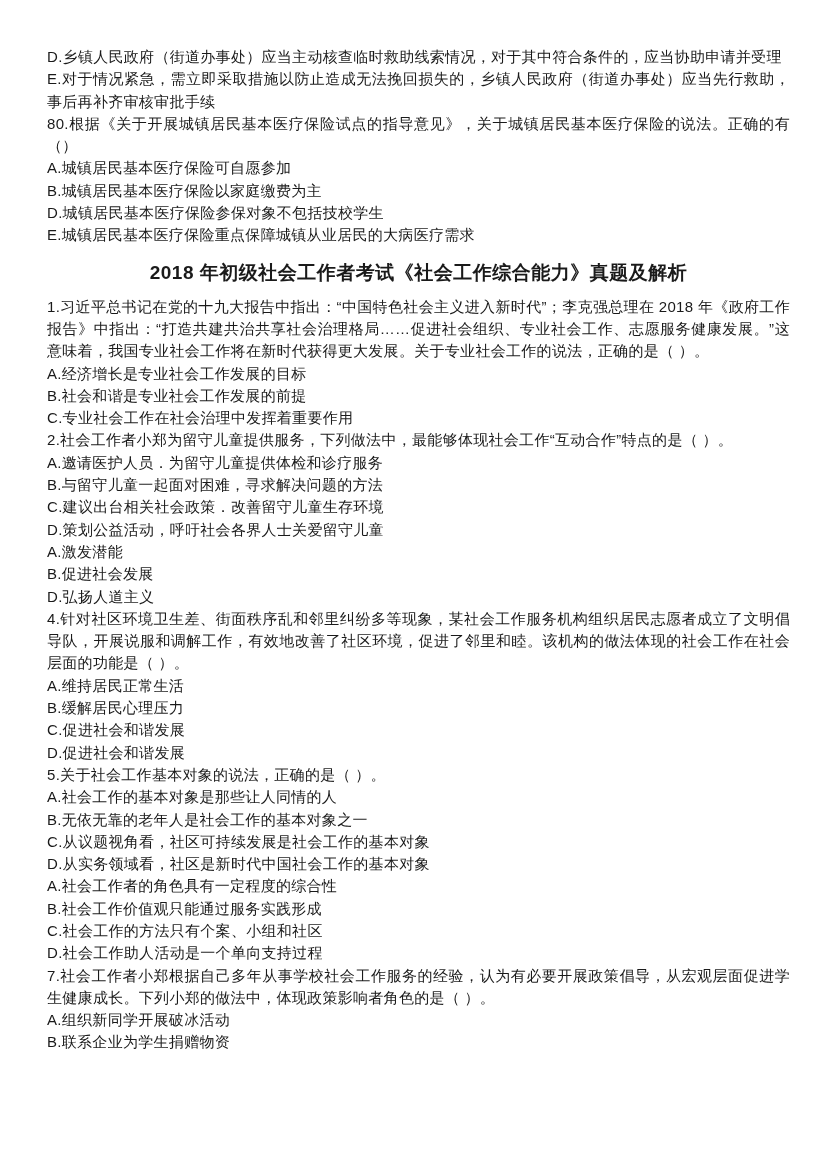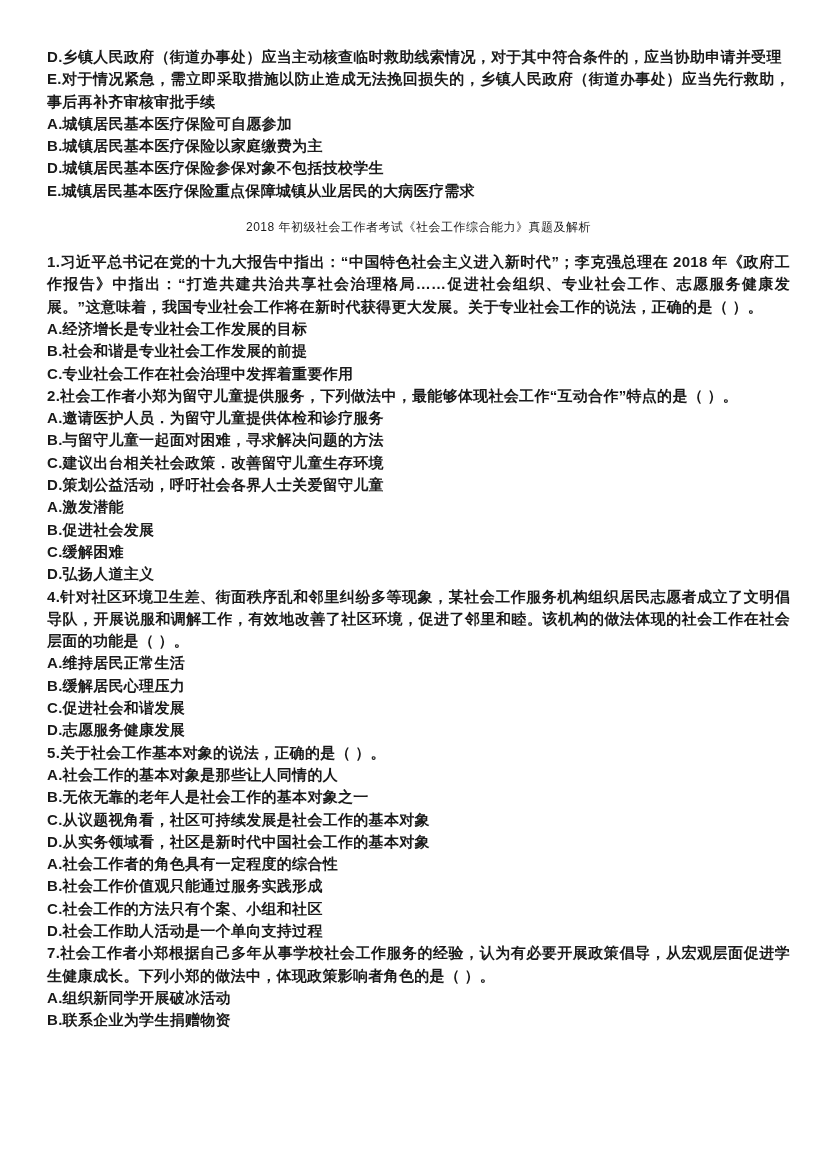--- a/index.html
+++ b/index.html
@@ -19,43 +19,43 @@
     width: 830px;
     padding: 46px 40px 0 47px;
   }
   .line {
     margin: 0;
     font-size: 15px;
     line-height: 22.3px;
     text-align: justify;
     letter-spacing: 0.3px;
     word-break: break-all;
-    font-weight: bold;
   }
   .title {
-    font-size: 12px;
-    font-weight: normal;
+    font-size: 19px;
+    font-weight: bold;
     text-align: center;
     margin: 13px 0 11px 0;
     line-height: 25px;
     letter-spacing: 0.5px;
   }
   .question-block {
     margin: 0;
     padding: 0;
   }
 </style>
 </head>
 <body>
 
 <div class="page">
 
   <div class="question-block">
     <p class="line">D.乡镇人民政府（街道办事处）应当主动核查临时救助线索情况，对于其中符合条件的，应当协助申请并受理</p>
     <p class="line">E.对于情况紧急，需立即采取措施以防止造成无法挽回损失的，乡镇人民政府（街道办事处）应当先行救助，事后再补齐审核审批手续</p>
+    <p class="line">80.根据《关于开展城镇居民基本医疗保险试点的指导意见》，关于城镇居民基本医疗保险的说法。正确的有（）</p>
     <p class="line">A.城镇居民基本医疗保险可自愿参加</p>
     <p class="line">B.城镇居民基本医疗保险以家庭缴费为主</p>
     <p class="line">D.城镇居民基本医疗保险参保对象不包括技校学生</p>
     <p class="line">E.城镇居民基本医疗保险重点保障城镇从业居民的大病医疗需求</p>
   </div>
 
   <h1 class="title">2018 年初级社会工作者考试《社会工作综合能力》真题及解析</h1>
 
   <div class="question-block">
     <p class="line">1.习近平总书记在党的十九大报告中指出：“中国特色社会主义进入新时代”；李克强总理在 2018 年《政府工作报告》中指出：“打造共建共治共享社会治理格局……促进社会组织、专业社会工作、志愿服务健康发展。”这意味着，我国专业社会工作将在新时代获得更大发展。关于专业社会工作的说法，正确的是（ ）。</p>
@@ -68,30 +68,29 @@
     <p class="line">2.社会工作者小郑为留守儿童提供服务，下列做法中，最能够体现社会工作“互动合作”特点的是（ ）。</p>
     <p class="line">A.邀请医护人员．为留守儿童提供体检和诊疗服务</p>
     <p class="line">B.与留守儿童一起面对困难，寻求解决问题的方法</p>
     <p class="line">C.建议出台相关社会政策．改善留守儿童生存环境</p>
     <p class="line">D.策划公益活动，呼吁社会各界人士关爱留守儿童</p>
   </div>
 
   <div class="question-block">
     <p class="line">A.激发潜能</p>
     <p class="line">B.促进社会发展</p>
-    <p class="line">C.缓解困难</p>
     <p class="line">D.弘扬人道主义</p>
   </div>
 
   <div class="question-block">
     <p class="line">4.针对社区环境卫生差、街面秩序乱和邻里纠纷多等现象，某社会工作服务机构组织居民志愿者成立了文明倡导队，开展说服和调解工作，有效地改善了社区环境，促进了邻里和睦。该机构的做法体现的社会工作在社会层面的功能是（ ）。</p>
     <p class="line">A.维持居民正常生活</p>
     <p class="line">B.缓解居民心理压力</p>
     <p class="line">C.促进社会和谐发展</p>
-    <p class="line">D.志愿服务健康发展</p>
+    <p class="line">D.促进社会和谐发展</p>
   </div>
 
   <div class="question-block">
     <p class="line">5.关于社会工作基本对象的说法，正确的是（ ）。</p>
     <p class="line">A.社会工作的基本对象是那些让人同情的人</p>
     <p class="line">B.无依无靠的老年人是社会工作的基本对象之一</p>
     <p class="line">C.从议题视角看，社区可持续发展是社会工作的基本对象</p>
     <p class="line">D.从实务领域看，社区是新时代中国社会工作的基本对象</p>
   </div>
 

